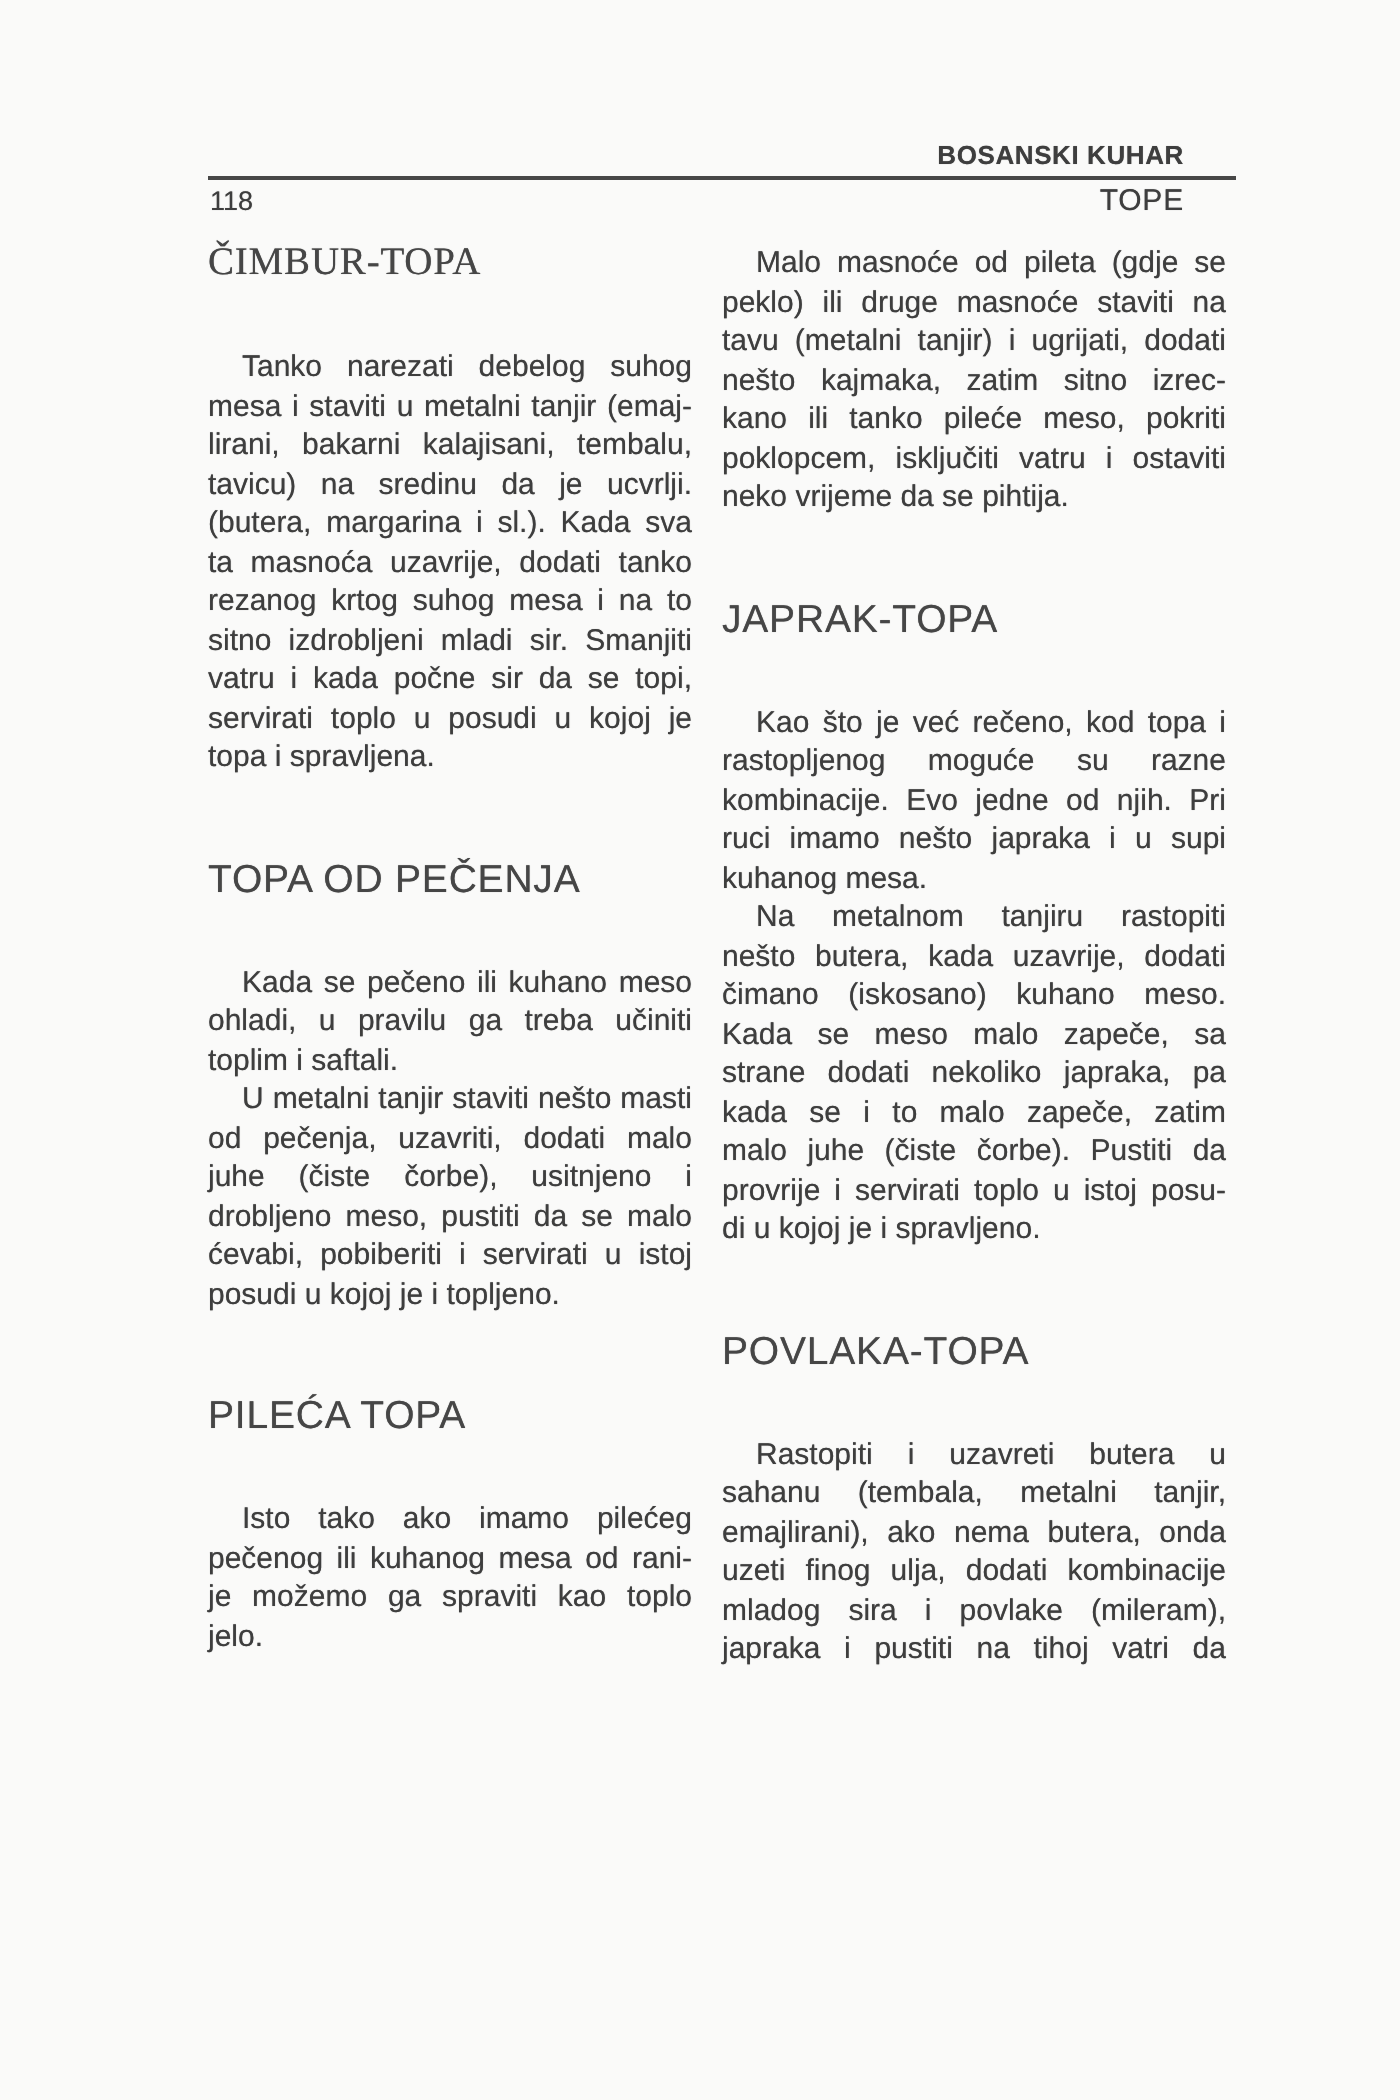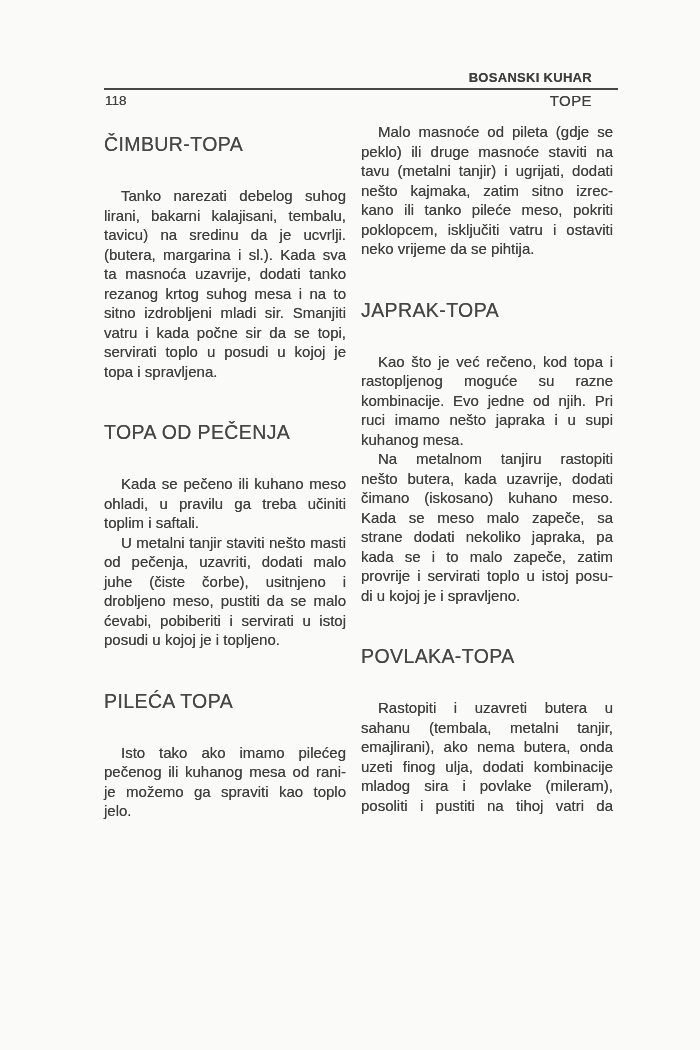--- a/index.html
+++ b/index.html
@@ -70,21 +70,22 @@
   .recipe-heading{
     font-size:19.5px;
     line-height:26px;
     font-weight:400;
     letter-spacing:0.4px;
     color:#464646;
     margin:38px 0 29px 0;
     white-space:nowrap;
   }
   .column .recipe-heading:first-child{
-    margin-top:16px;
+    margin-top:4px;
+    font-family:Liberation Serif, serif;
   }
   .paragraph{
     margin:0;
   }
   .line{
     text-align:justify;
     text-align-last:justify;
     white-space:normal;
   }
   .line.first{
@@ -99,20 +100,21 @@
 
 <div class="page">
   <div class="book-title">BOSANSKI KUHAR</div>
   <div class="header-rule"></div>
   <div class="page-number">118</div>
   <div class="section-label">TOPE</div>
   <div class="column col-left">
       <div class="recipe-heading">ČIMBUR-TOPA</div>
       <div class="paragraph">
         <div class="line first">Tanko narezati debelog suhog</div>
+        <div class="line">mesa i staviti u metalni tanjir (emaj-</div>
         <div class="line">lirani, bakarni kalajisani, tembalu,</div>
         <div class="line">tavicu) na sredinu da je ucvrlji.</div>
         <div class="line">(butera, margarina i sl.). Kada sva</div>
         <div class="line">ta masnoća uzavrije, dodati tanko</div>
         <div class="line">rezanog krtog suhog mesa i na to</div>
         <div class="line">sitno izdrobljeni mladi sir. Smanjiti</div>
         <div class="line">vatru i kada počne sir da se topi,</div>
         <div class="line">servirati toplo u posudi u kojoj je</div>
         <div class="line last">topa i spravljena.</div>
       </div>
@@ -156,26 +158,27 @@
         <div class="line">ruci imamo nešto japraka i u supi</div>
         <div class="line last">kuhanog mesa.</div>
       </div>
       <div class="paragraph">
         <div class="line first">Na metalnom tanjiru rastopiti</div>
         <div class="line">nešto butera, kada uzavrije, dodati</div>
         <div class="line">čimano (iskosano) kuhano meso.</div>
         <div class="line">Kada se meso malo zapeče, sa</div>
         <div class="line">strane dodati nekoliko japraka, pa</div>
         <div class="line">kada se i to malo zapeče, zatim</div>
+        <div class="line">malo juhe (čiste čorbe). Pustiti da</div>
         <div class="line">provrije i servirati toplo u istoj posu-</div>
         <div class="line last">di u kojoj je i spravljeno.</div>
       </div>
       <div class="recipe-heading">POVLAKA-TOPA</div>
       <div class="paragraph">
         <div class="line first">Rastopiti i uzavreti butera u</div>
         <div class="line">sahanu (tembala, metalni tanjir,</div>
         <div class="line">emajlirani), ako nema butera, onda</div>
         <div class="line">uzeti finog ulja, dodati kombinacije</div>
         <div class="line">mladog sira i povlake (mileram),</div>
-        <div class="line">posoliti i pustiti na tihoj vatri da</div>
+        <div class="line">japraka i pustiti na tihoj vatri da</div>
       </div>
     </div>
 </div>
 
 </body></html>

